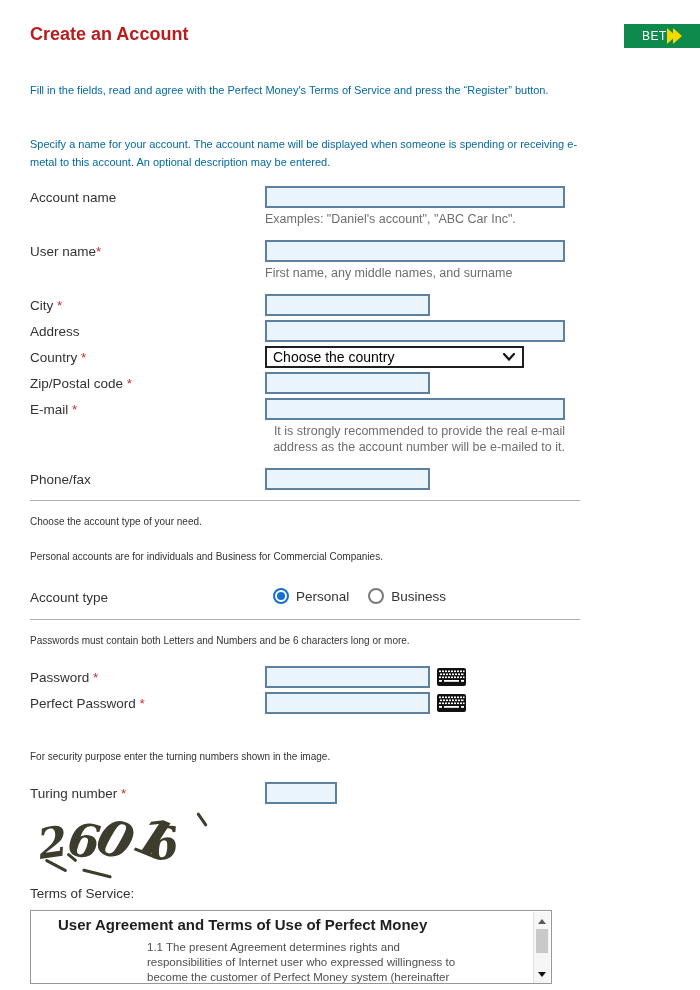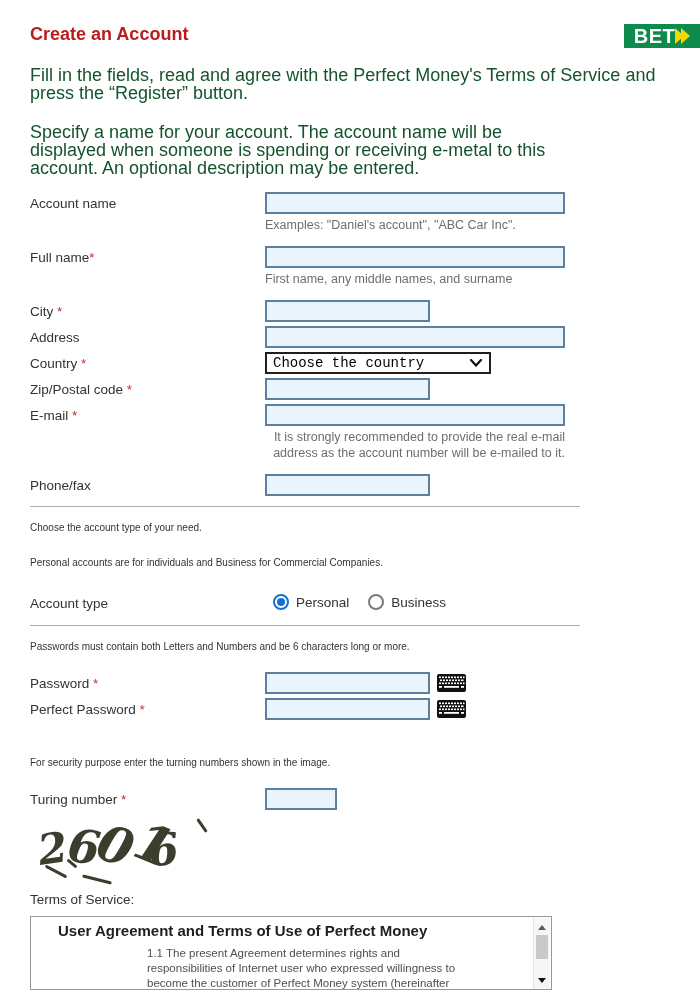--- a/index.html
+++ b/index.html
@@ -13,27 +13,27 @@
   }
   .page { position: relative; width: 700px; height: 990px; }
 
   
   .logo {
     position: absolute; top: 0; right: 0;
     width: 76px; height: 24px;
     background: #0d8a4c;
     display: flex; align-items: center; justify-content: center;
   }
-  .logo-text { color: #fff; font-weight: bold; font-size: 20px; letter-spacing: .5px; }
+  .logo-text { color: #fff; font-weight: normal; font-size: 12px; letter-spacing: .5px; }
   .chev { width: 0; height: 0; border-top: 8px solid transparent; border-bottom: 8px solid transparent; border-left: 9px solid #f2d900; display: inline-block; }
   .chev.c2 { margin-left: -3px; }
 
   h1 { margin: 24px 18px 0 30px; font-size: 18px; color: #b91c1c; }
 
-  .para { margin: 21px 30px 0 30px; font-size: 18px; line-height: 18px; color: #14532d; }
+  .para { margin: 36px 30px 0 30px; font-size: 11px; line-height: 18px; color: #0369a1; }
   .para.narrow { max-width: 552px; }
 
   
   .form { margin: 15px 0 0 30px; }
   .row { display: flex; align-items: flex-start; margin-bottom: 4px; gap: 8px; }
   .lbl { width: 227px; flex: 0 0 227px; padding-top: 4px; font-size: 13.5px; color: #333; }
   .red { color: #cc2b2b; }
   .ctl { display: flex; flex-direction: column; }
   .ctl-h { display: flex; align-items: center; gap: 7px; }
   input.txt {
@@ -44,25 +44,25 @@
     font-size: 13px; color: #222;
     padding: 0 4px;
   }
   .w300 { width: 300px; }
   .w165 { width: 165px; }
   .w72  { width: 72px; border-width: 1px; height: 21px; background: #e2f1fb; border-color: #6d91ad; }
   .helper { font-size: 12.5px; color: #6e6e6e; margin: 3px 0 9px 0; line-height: 16px; }
   .helper.wrap { width: 300px; text-align: right; }
 
   .selectbox {
-    width: 226px; height: 22px;
+    width: 259px; height: 22px;
     border: 2px solid #1f1f1f; background: #fff;
     display: flex; align-items: center; justify-content: space-between;
     padding: 0 7px 0 6px;
-    font-size: 14px; color: #000; cursor: default; font-family: Liberation Mono, monospace;
+    font-size: 14px; color: #000; cursor: default;
   }
 
   .hr { border: 0; border-top: 1px solid #adadad; width: 550px; margin: 10px 0 0 30px; }
 
   .section-text { margin: 12px 30px 0 30px; font-size: 10px; line-height: 18px; }
 
   
   .radio-row { margin-top: 20px; }
   .radio-group { display: flex; align-items: center; gap: 7px; padding-top: 2px; margin-left: 8px; }
   .radio { width: 16px; height: 16px; border-radius: 50%; border: 2px solid #7a7a7a; position: relative; background: #fff; }
@@ -135,21 +135,21 @@
 
     <div class="row">
       <label class="lbl"><span>Account name</span><span class="red"></span></label>
       <div class="ctl">
         <input class="txt w300" type="text" value="" style="">
         <div class="helper">Examples: "Daniel's account", "ABC Car Inc".</div>
       </div>
     </div>
 
     <div class="row">
-      <label class="lbl"><span>Full name</span><span class="red">*</span></label>
+      <label class="lbl"><span>User name</span><span class="red">*</span></label>
       <div class="ctl">
         <input class="txt w300" type="text" value="" style="">
         <div class="helper">First name, any middle names, and surname</div>
       </div>
     </div>
 
     <div class="row">
       <label class="lbl"><span>City</span><span class="red"> *</span></label>
       <input class="txt w165" type="text" value="" style="">
     </div>

